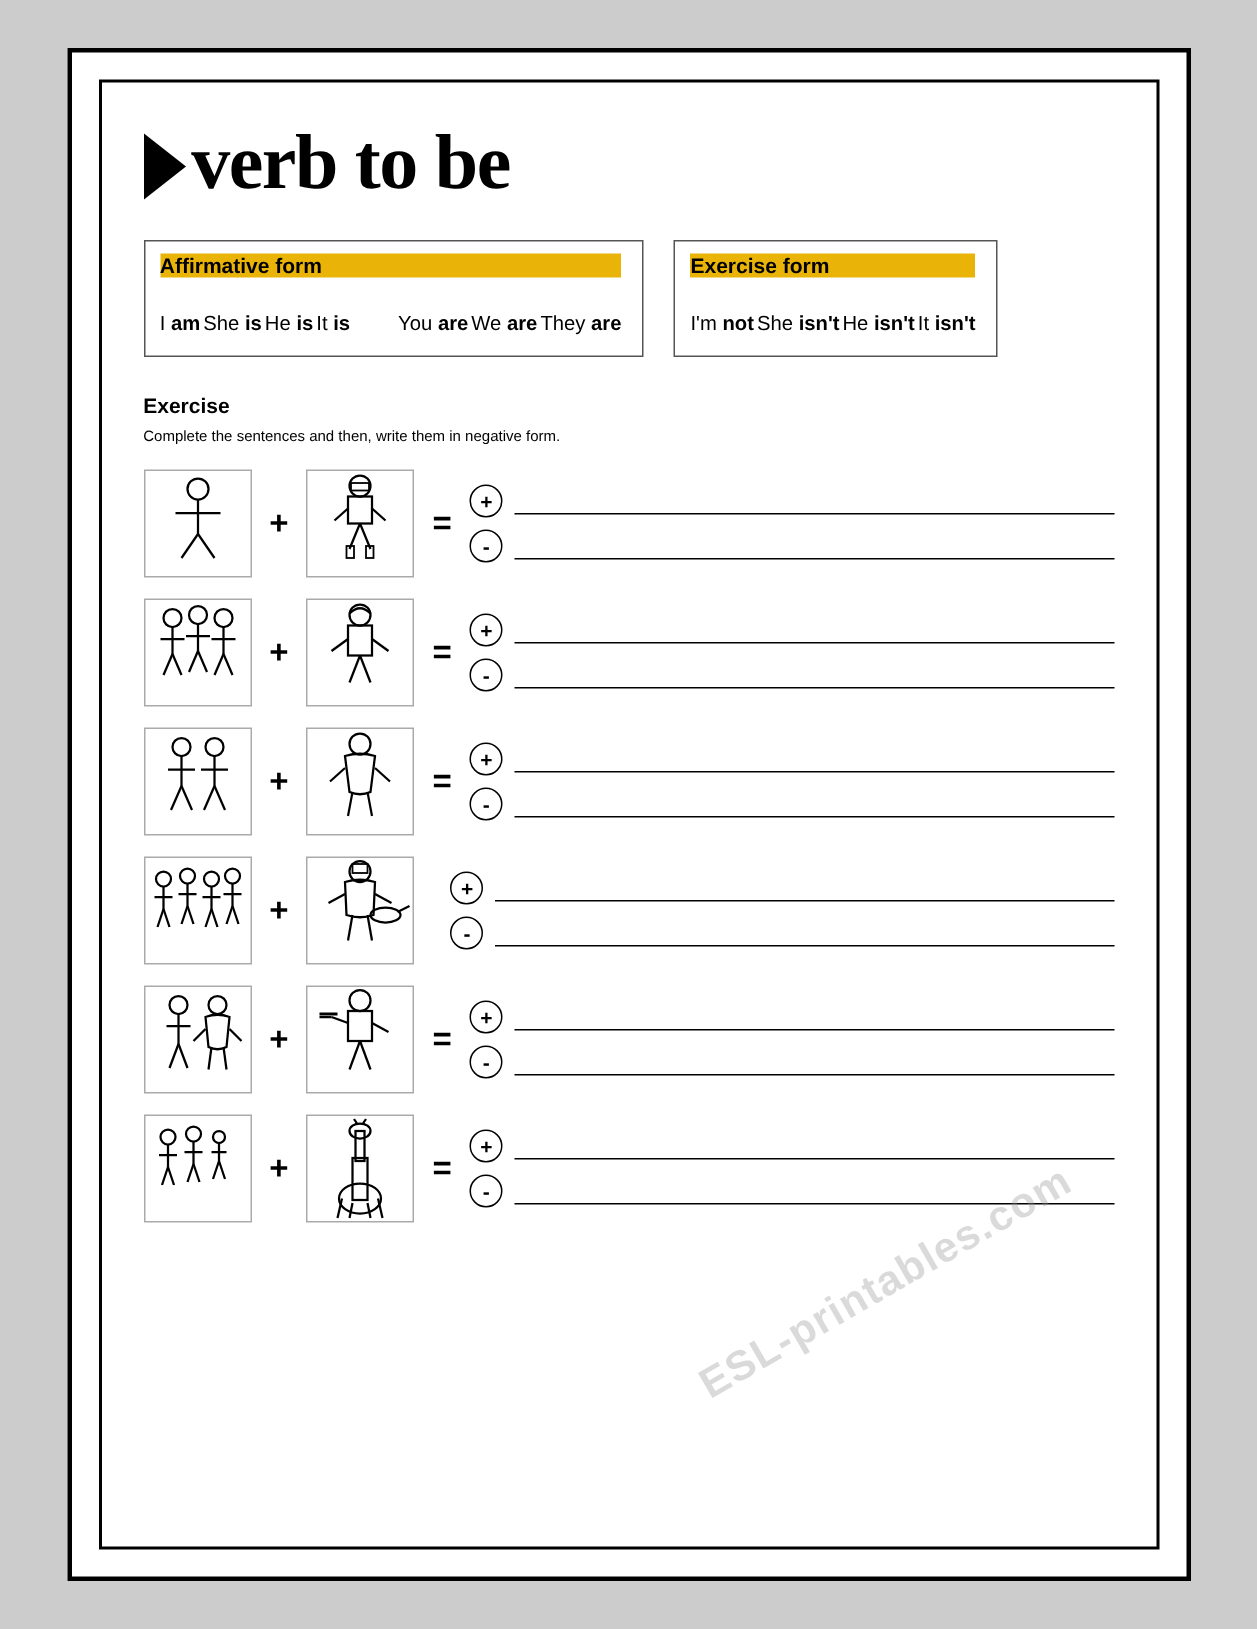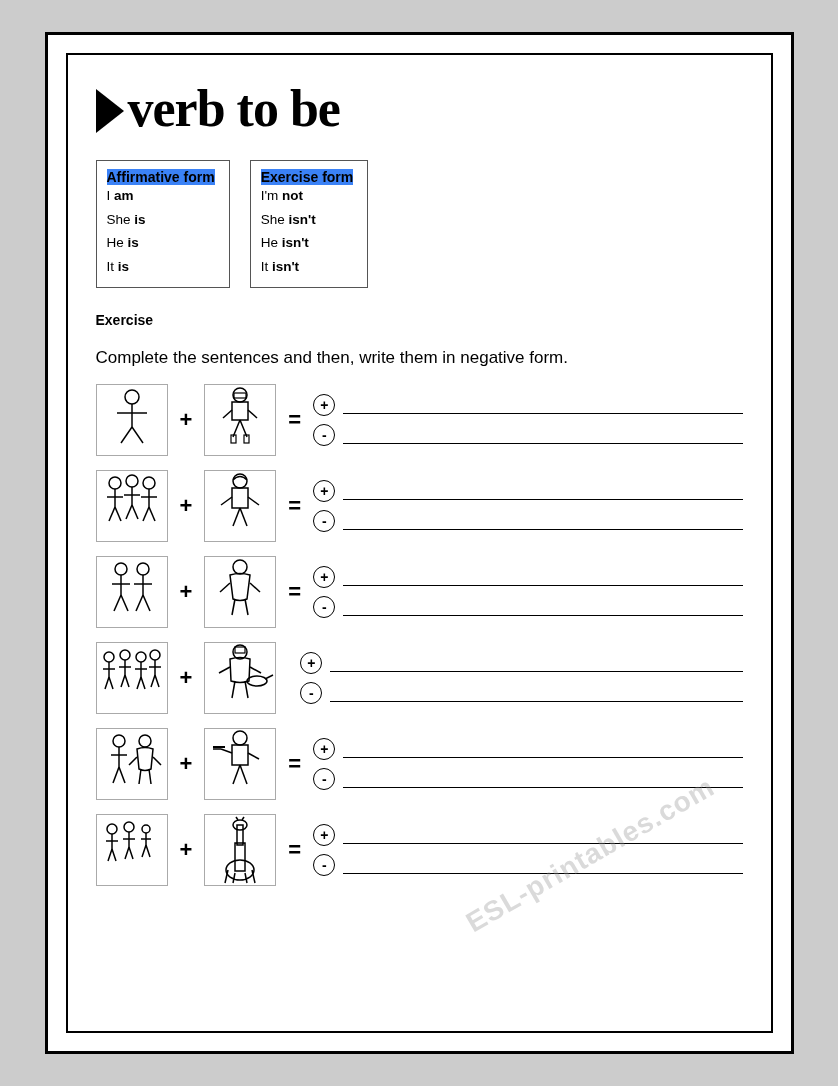--- a/index.html
+++ b/index.html
@@ -55,32 +55,32 @@
       margin-bottom: 24px;
       align-items: flex-start;
     }
     .form-box {
       border: 1.5px solid #555;
       padding: 8px 14px 10px 10px;
     }
     .form-box-title {
       font-weight: bold;
       font-size: 14px;
-      margin-bottom: 0;
-      background: #3b82f6;
+      margin-bottom: 20px;
+      background: #eab308;
       position: relative;
       top: 0;
     }
     .affirmative-content {
       display: flex;
       gap: 32px;
     }
     .form-col {
       display: flex;
-      flex-direction: column;
+      flex-direction: row;
       gap: 2px;
       font-size: 13.5px;
       line-height: 1.6;
     }
     .bold { font-weight: bold; }
     .negative-content {
       display: flex;
       gap: 20px;
     }
     .contractions-note {
@@ -90,24 +90,24 @@
       font-family: 'Comic Sans MS', cursive;
       line-height: 1.7;
       align-self: center;
     }
     .exercise-section {
       margin-top: 6px;
     }
     .exercise-title {
       font-weight: bold;
       font-size: 14px;
-      margin-bottom: 20px;
+      margin-bottom: 8px;
     }
     .exercise-instruction {
-      font-size: 17px;
+      font-size: 10px;
       margin-bottom: 16px;
     }
     .exercise-row {
       display: flex;
       align-items: center;
       margin-bottom: 14px;
       gap: 8px;
     }
     .img-placeholder {
       width: 72px;
@@ -189,20 +189,25 @@
     <div class="forms-row">
 
       <div class="form-box">
         <div class="form-box-title">Affirmative form</div>
         <div class="affirmative-content">
           <div class="form-col">
             <div>I <span class="bold">am</span></div>
             <div>She <span class="bold">is</span></div>
             <div>He <span class="bold">is</span></div>
             <div>It <span class="bold">is</span></div>
+          </div>
+          <div class="form-col">
+            <div>You <span class="bold">are</span></div>
+            <div>We <span class="bold">are</span></div>
+            <div>They <span class="bold">are</span></div>
           </div>
         </div>
       </div>
 
       <div class="form-box">
         <div class="form-box-title">Exercise form</div>
         <div class="negative-content">
           <div class="form-col">
             <div>I'm <span class="bold">not</span></div>
             <div>She <span class="bold">isn't</span></div>

